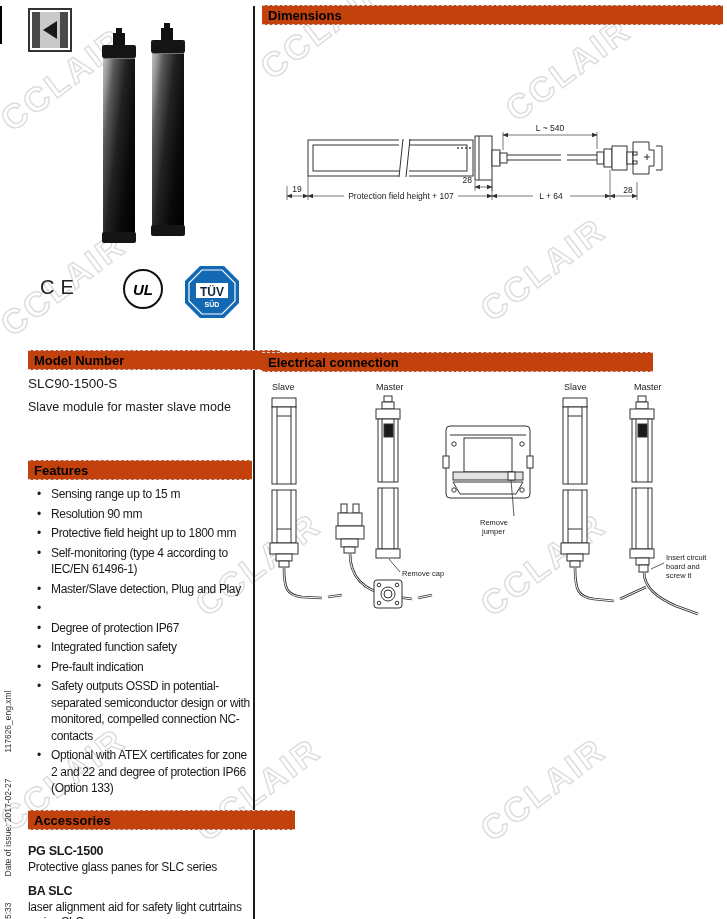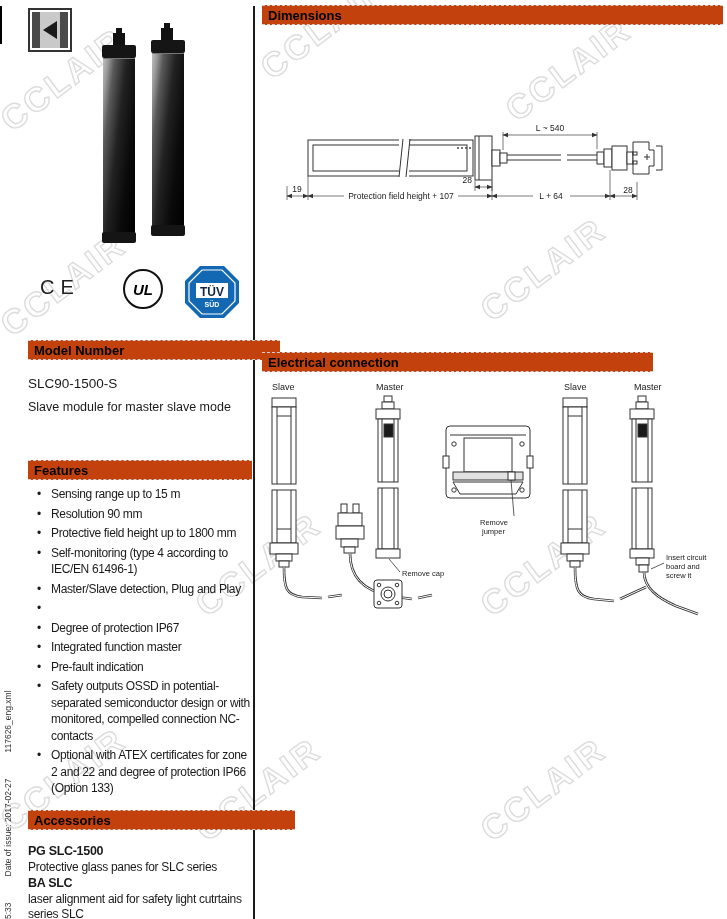--- a/index.html
+++ b/index.html
@@ -32,21 +32,21 @@
   .ul-circle{left:123px;top:269px;width:36px;height:36px;border:2.5px solid #111;border-radius:50%;
       display:flex;align-items:center;justify-content:center;font-style:italic;font-weight:bold;font-size:15px;color:#000000;}
   
   .model-code{left:28px;top:376px;font-weight:normal;font-size:13.5px;}
   .model-desc{left:28px;top:400px;font-size:12.5px;}
   .features-list{left:28px;top:486px;width:226px;margin:0;padding:0;list-style:none;}
   .features-list li{display:flex;font-size:12px;letter-spacing:-0.35px;line-height:16.5px;margin-bottom:3px;}
   .features-list .blt{width:14px;flex:none;padding-left:9px;box-sizing:content-box;}
   .features-list .ftxt{flex:1;}
   .acc{left:28px;top:836px;width:226px;font-size:12px;letter-spacing:-0.3px;line-height:15.5px;}
-  .acc .code{font-weight:bold;font-size:12.5px;margin-top:1px;}
+  .acc .code{font-weight:bold;font-size:12.5px;margin-top:9px;}
   .acc .code:first-child{margin-top:8px;}
   
   .vfooter{left:3px;top:919px;transform:rotate(-90deg);transform-origin:0 0;
       display:flex;gap:26px;font-size:8.5px;color:#333;white-space:nowrap;}
   svg text{font-family:"Liberation Sans",sans-serif;}
 </style>
 </head>
 <body>
 
 <div class="page">
@@ -92,21 +92,21 @@
     <span>UL</span>
   </div>
   <svg class="z" style="left:183px;top:264px" width="58" height="56" viewBox="0 0 58 56">
     <polygon points="17,2 41,2 56,17 56,39 41,54 17,54 2,39 2,17" fill="#1268b3"></polygon>
     <polygon points="19,6 39,6 52,19 52,37 39,50 19,50 6,37 6,19" fill="none" stroke="#ffffff" stroke-width="1.2"></polygon>
     <rect x="13" y="19" width="32" height="15" fill="#ffffff"></rect>
     <text x="29" y="31.5" text-anchor="middle" font-size="12" font-weight="bold" fill="#10253f">TÜV</text>
     <text x="29" y="43" text-anchor="middle" font-size="7" font-weight="bold" fill="#ffffff">SÜD</text>
   </svg>
 
-  <div class="section-header" style="left:28px;top:340px;width:252px">Model Number</div>
+  <div class="section-header" style="left:28px;top:350px;width:252px">Model Number</div>
   <div class="z model-code">SLC90-1500-S</div>
   <div class="z model-desc">Slave module for master slave mode</div>
 
   <div class="section-header" style="left:28px;top:460px;width:224px">Features</div>
   <ul class="z features-list">
     <li>
         <span class="blt">•</span>
         <span class="ftxt">Sensing range up to 15 m</span>
       </li>
     <li>
@@ -127,21 +127,21 @@
       </li>
     <li>
         <span class="blt">•</span>
       </li>
     <li>
         <span class="blt">•</span>
         <span class="ftxt">Degree of protection IP67</span>
       </li>
     <li>
         <span class="blt">•</span>
-        <span class="ftxt">Integrated function master</span>
+        <span class="ftxt">Integrated function safety</span>
       </li>
     <li>
         <span class="blt">•</span>
         <span class="ftxt">Pre-fault indication</span>
       </li>
     <li>
         <span class="blt">•</span>
         <span class="ftxt">Safety outputs OSSD in potential-separated semiconductor design or with monitored, compelled connection NC-contacts</span>
       </li>
     <li>

